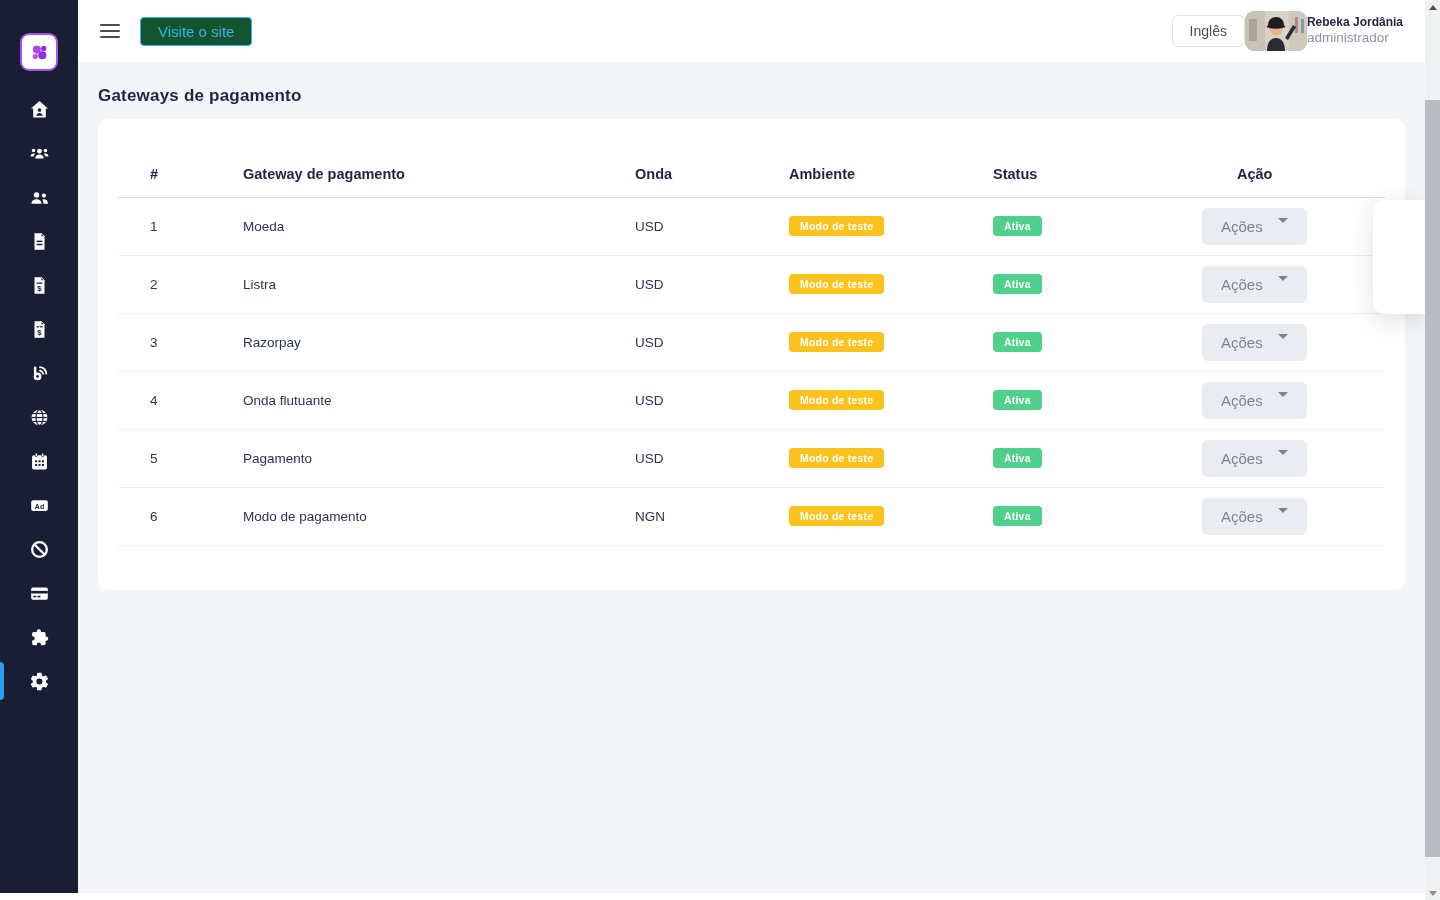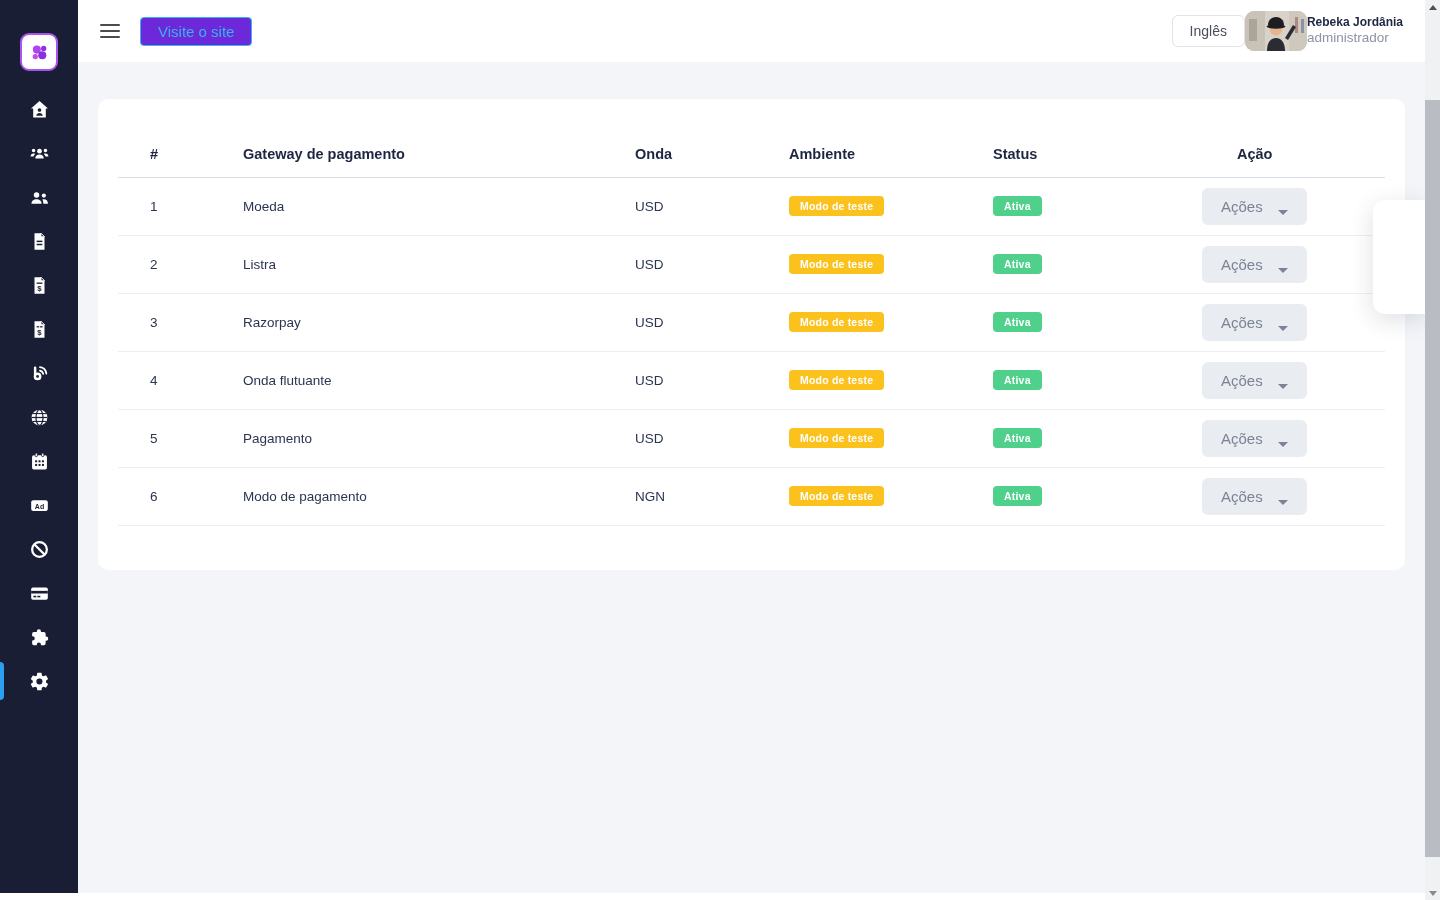--- a/index.html
+++ b/index.html
@@ -29,21 +29,21 @@
     background:var(--active-indicator);border-radius:0 4px 4px 0}
   .icn{width:21px;height:21px;display:block}
 
   
   .content{flex:1;display:flex;flex-direction:column;min-width:0}
 
   .header{height:62px;background:#fff;display:flex;align-items:center;padding:0 22px;flex:0 0 62px}
   .hamburger{width:20px;height:14px;display:flex;flex-direction:column;justify-content:space-between;
     cursor:pointer;margin-right:20px}
   .hamburger span{display:block;height:2.4px;background:#4c4c4c;border-radius:1px}
-  .visit-btn{border:1px solid var(--accent-blue);color:var(--accent-blue);background:#6d28d9;
+  .visit-btn{border:1px solid var(--accent-blue);color:var(--accent-blue);background:#14532d;
     font-size:15px;padding:5px 17px;border-radius:4px;cursor:pointer;
     font-family:"Liberation Sans",sans-serif}
   .header-right{margin-left:auto;display:flex;align-items:center;gap:0}
   .lang-btn{border:1px solid #e2e2e8;background:#fff;color:#4a4f5c;font-size:14px;
     padding:7px 17px;border-radius:6px;cursor:pointer;font-family:"Liberation Sans",sans-serif}
   .avatar{width:62px;height:40px;border-radius:9px;overflow:hidden;flex:0 0 62px;cursor:pointer}
   .user-block{line-height:1.25;cursor:pointer}
   .user-name{font-size:12px;font-weight:bold;color:var(--navy)}
   .user-role{font-size:13.5px;color:#8d93a5}
 
@@ -58,21 +58,21 @@
     border-bottom:1px solid #dcdee7;vertical-align:middle;padding-top:12px}
   th.pad-l{padding-left:32px}
   th.pad-action{padding-left:35px}
   td{height:58px;vertical-align:middle;border-bottom:1px solid #eceef3;
     font-size:13.5px;color:#2b3550}
   td.pad-l{padding-left:32px}
   .badge{display:inline-block;color:#fff;font-size:10.5px;font-weight:bold;
     padding:4px 11px;border-radius:4px;letter-spacing:.2px}
   .badge-warning{background:var(--badge-warning)}
   .badge-success{background:var(--badge-success)}
-  .actions-btn{display:inline-flex;align-items:flex-end;gap:15px;background:#e9ecf1;border:none;
+  .actions-btn{display:inline-flex;align-items:flex-start;gap:15px;background:#e9ecf1;border:none;
     color:var(--gray-text);font-size:15px;padding:10px 19px;border-radius:6px;cursor:pointer;
     font-family:"Liberation Sans",sans-serif}
   .caret-down{width:0;height:0;border-left:5px solid transparent;border-right:5px solid transparent;
     border-top:5px solid var(--gray-text)}
   .footer-copy{margin-top:24px;padding-left:2px;font-size:15px;color:#7c8193}
 
   
   .dropdown-popup{position:absolute;left:1373px;top:200px;width:52px;height:114px;background:#fff;
     border-radius:12px 0 0 12px;box-shadow:0 6px 24px rgba(30,35,60,.14);z-index:6}
 
@@ -244,20 +244,21 @@
           </svg>
         </div>
         <div class="user-block">
           <div class="user-name">Rebeka Jordânia</div>
           <div class="user-role">administrador</div>
         </div>
       </div>
     </header>
 
     <main class="main">
+      <h1 class="page-title">Gateways de pagamento</h1>
 
       <section class="card">
         <table>
           <colgroup>
             <col class="c-num">
               <col class="c-name">
               <col class="c-cur">
             <col class="c-env">
               <col class="c-status">
               <col class="c-action">

